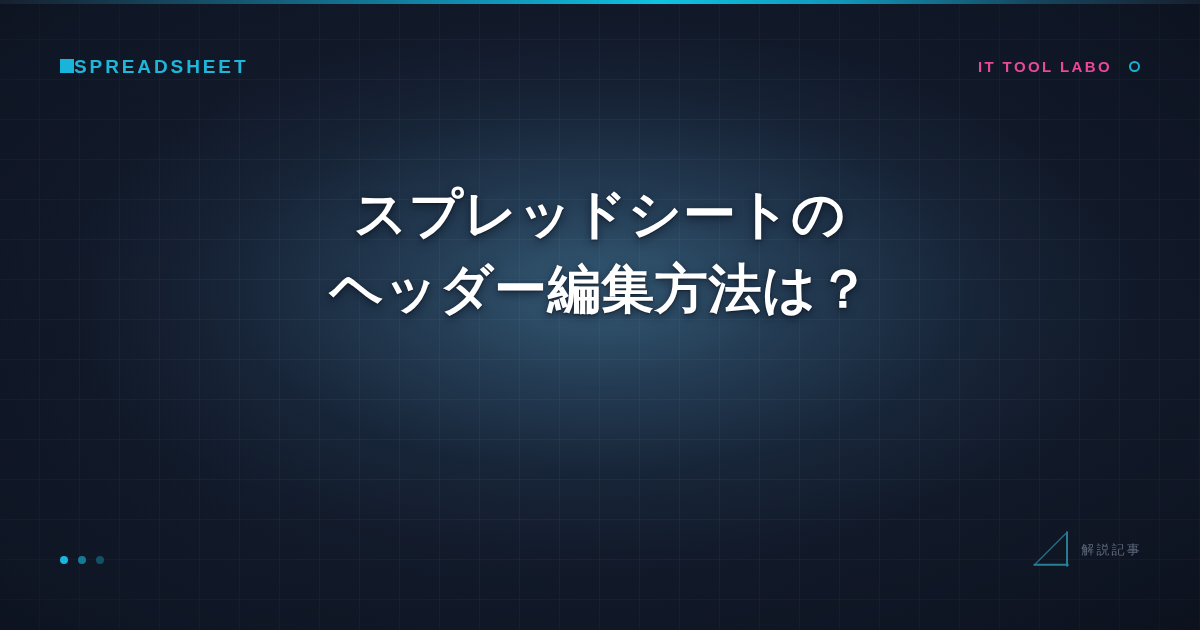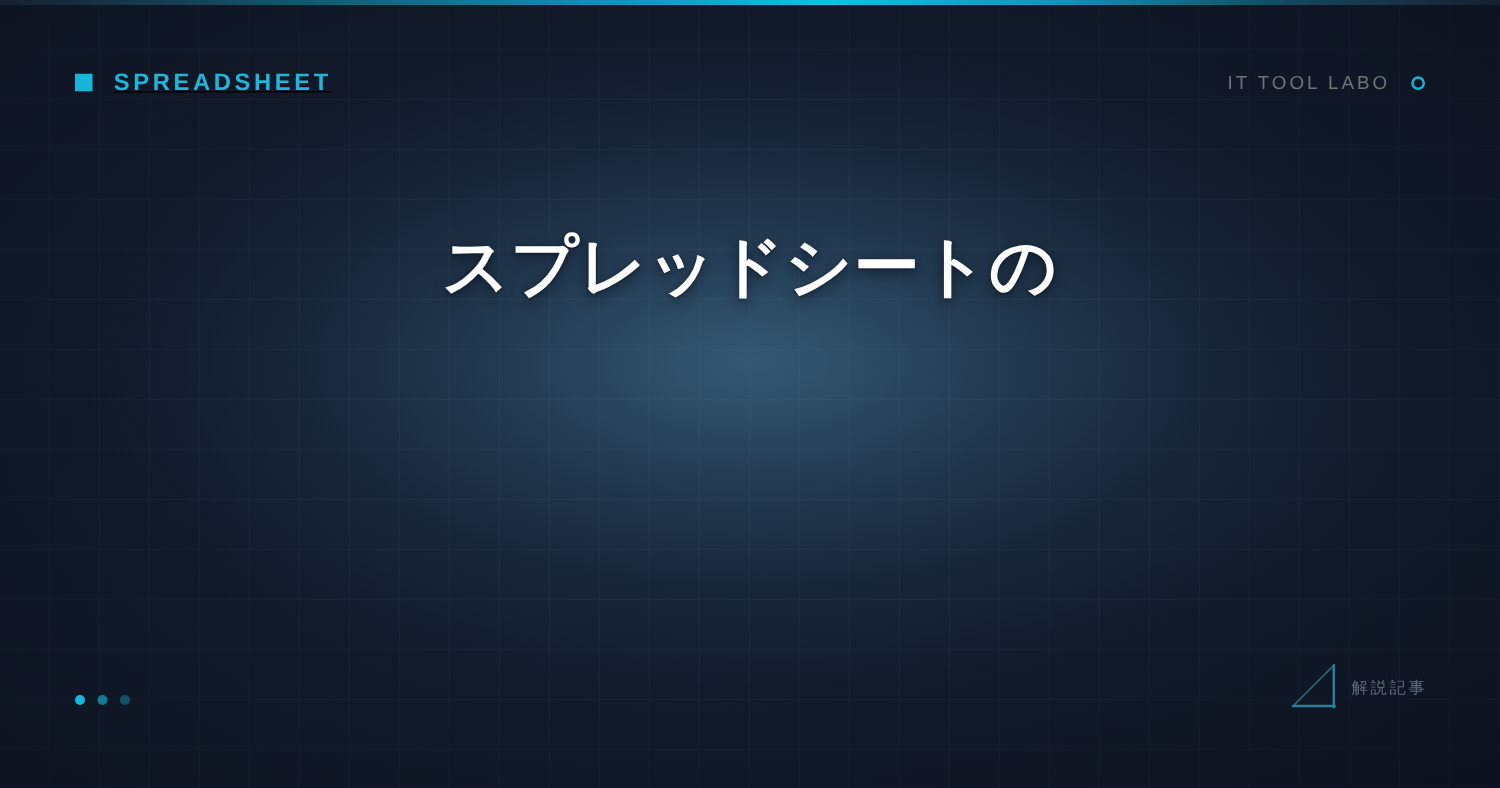--- a/index.html
+++ b/index.html
@@ -75,22 +75,20 @@
     height: 36px;
     display: flex;
     align-items: center;
     justify-content: space-between;
     padding: 0 60px;
   }
 
   .brand-left {
     display: flex;
     align-items: center;
-    gap: 17px;
-    text-decoration: underline;
   }
 
   .brand-square {
     width: 14px;
     height: 14px;
     background: #19b4da;
     flex: 0 0 auto;
   }
 
   .brand-label {
@@ -102,23 +100,23 @@
     white-space: nowrap;
   }
 
   .brand-right {
     display: flex;
     align-items: center;
     gap: 17px;
   }
 
   .site-label {
-    color: #737373;
+    color: #ec4899;
     font-size: 15px;
-    font-weight: normal;
+    font-weight: bold;
     letter-spacing: 2.4px;
     line-height: 1;
     white-space: nowrap;
   }
 
   .brand-ring {
     width: 11px;
     height: 11px;
     border: 2px solid #17b3d6;
     border-radius: 50%;
@@ -209,20 +207,21 @@
 
     <div class="brand-right">
       <span class="site-label">IT TOOL LABO</span>
       <span class="brand-ring"></span>
     </div>
 
   </div>
 
   <div class="title-block">
     <div class="title-line">スプレッドシートの</div>
+    <div class="title-line">ヘッダー編集方法は？</div>
   </div>
 
   <div class="dots">
     <span class="dot d1"></span>
     <span class="dot d2"></span>
     <span class="dot d3"></span>
   </div>
 
   <div class="badge">
     <svg class="badge-icon" viewBox="0 0 46 46">

